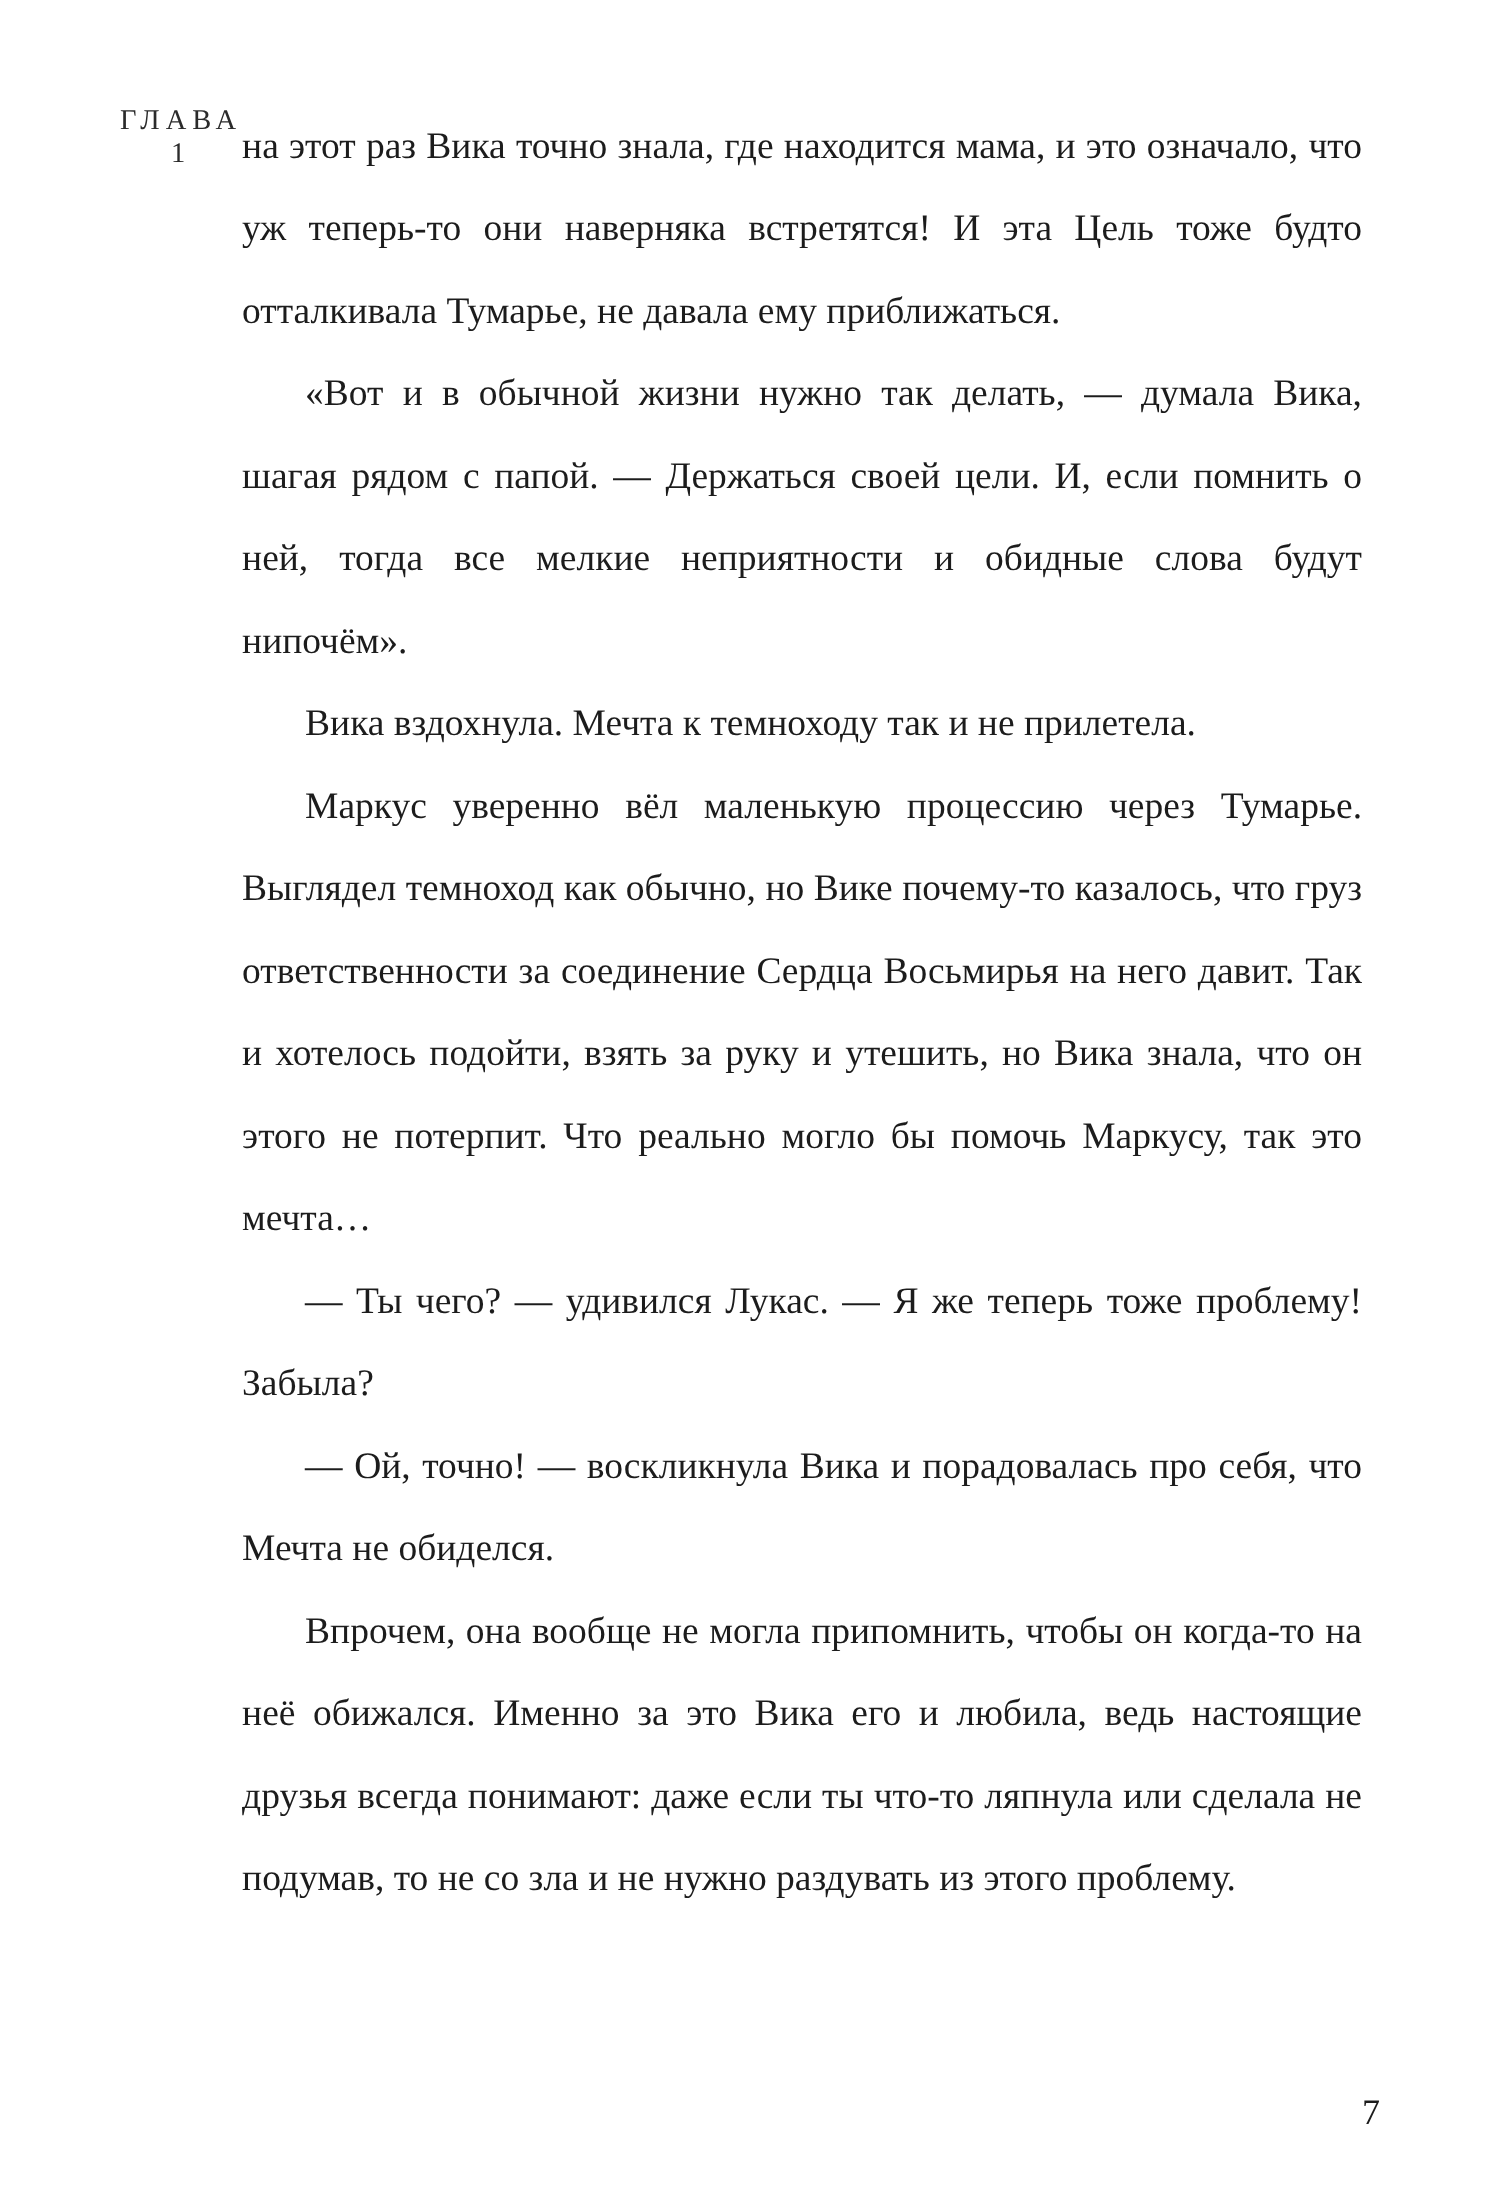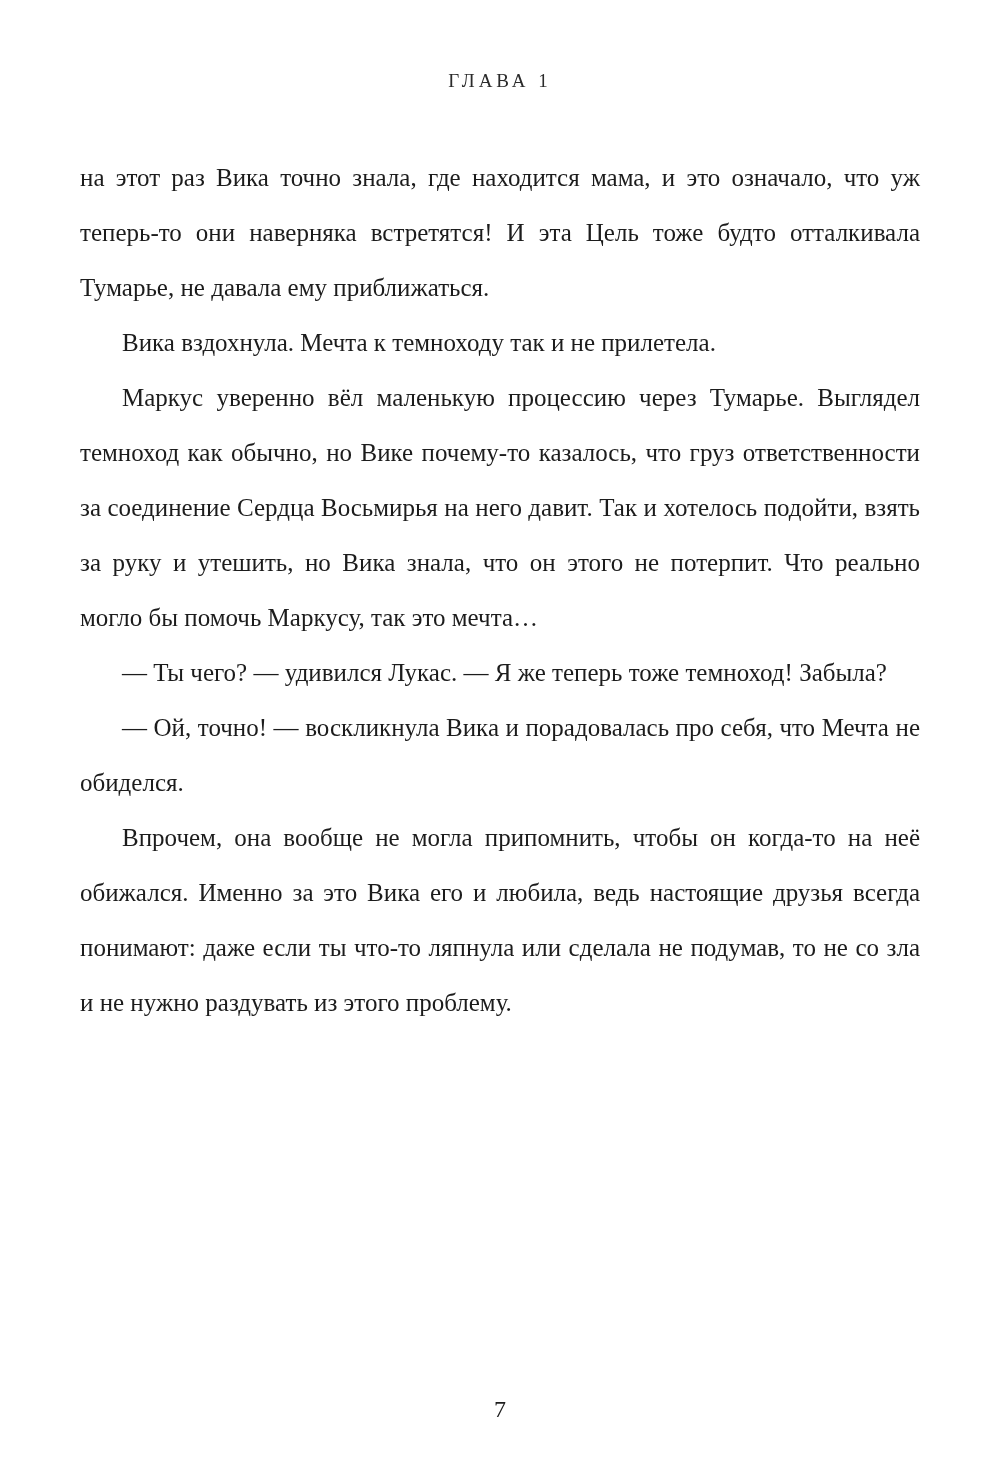--- a/index.html
+++ b/index.html
@@ -9,21 +9,21 @@
   }
   .page {
     position: relative;
     width: 1000px;
     height: 1469px;
     margin: 0 auto;
     background: #ffffff;
     box-sizing: border-box;
     padding: 70px 80px 46px 80px;
     display: flex;
-    flex-direction: column;
+    flex-direction: row;
     font-family: "Liberation Serif", "DejaVu Serif", serif;
     color: #1c1c1c;
     overflow: hidden;
   }
   .chapter-header {
     text-align: center;
     font-size: 19px;
     letter-spacing: 4px;
     color: #2b2b2b;
     margin: 0 0 58px 0;
@@ -52,21 +52,22 @@
   }
 </style>
 </head>
 <body>
 
 <div class="page">
   <div class="chapter-header">ГЛАВА 1</div>
 
   <div class="text-block">
       <p class="no-indent">на этот раз Вика точно знала, где находится мама, и это означало, что уж теперь-то они наверняка встретятся! И эта Цель тоже будто отталкивала Тумарье, не давала ему приближаться.</p>
+      <p>«Вот и в обычной жизни нужно так делать, — думала Вика, шагая рядом с папой. — Держаться своей цели. И, если помнить о ней, тогда все мелкие неприятности и обидные слова будут нипочём».</p>
       <p>Вика вздохнула. Мечта к темноходу так и не прилетела.</p>
       <p>Маркус уверенно вёл маленькую процессию через Тумарье. Выглядел темноход как обычно, но Вике почему-то казалось, что груз ответственности за соединение Сердца Восьмирья на него давит. Так и хотелось подойти, взять за руку и утешить, но Вика знала, что он этого не потерпит. Что реально могло бы помочь Маркусу, так это мечта…</p>
-      <p>— Ты чего? — удивился Лукас. — Я же теперь тоже темноход! Забыла?</p>
+      <p>— Ты чего? — удивился Лукас. — Я же теперь тоже проблему! Забыла?</p>
       <p>— Ой, точно! — воскликнула Вика и порадовалась про себя, что Мечта не обиделся.</p>
       <p>Впрочем, она вообще не могла припомнить, чтобы он когда-то на неё обижался. Именно за это Вика его и любила, ведь настоящие друзья всегда понимают: даже если ты что-то ляпнула или сделала не подумав, то не со зла и не нужно раздувать из этого проблему.</p>
     </div>
 
   <div class="page-number">7</div>
 </div>
 
 </body></html>

